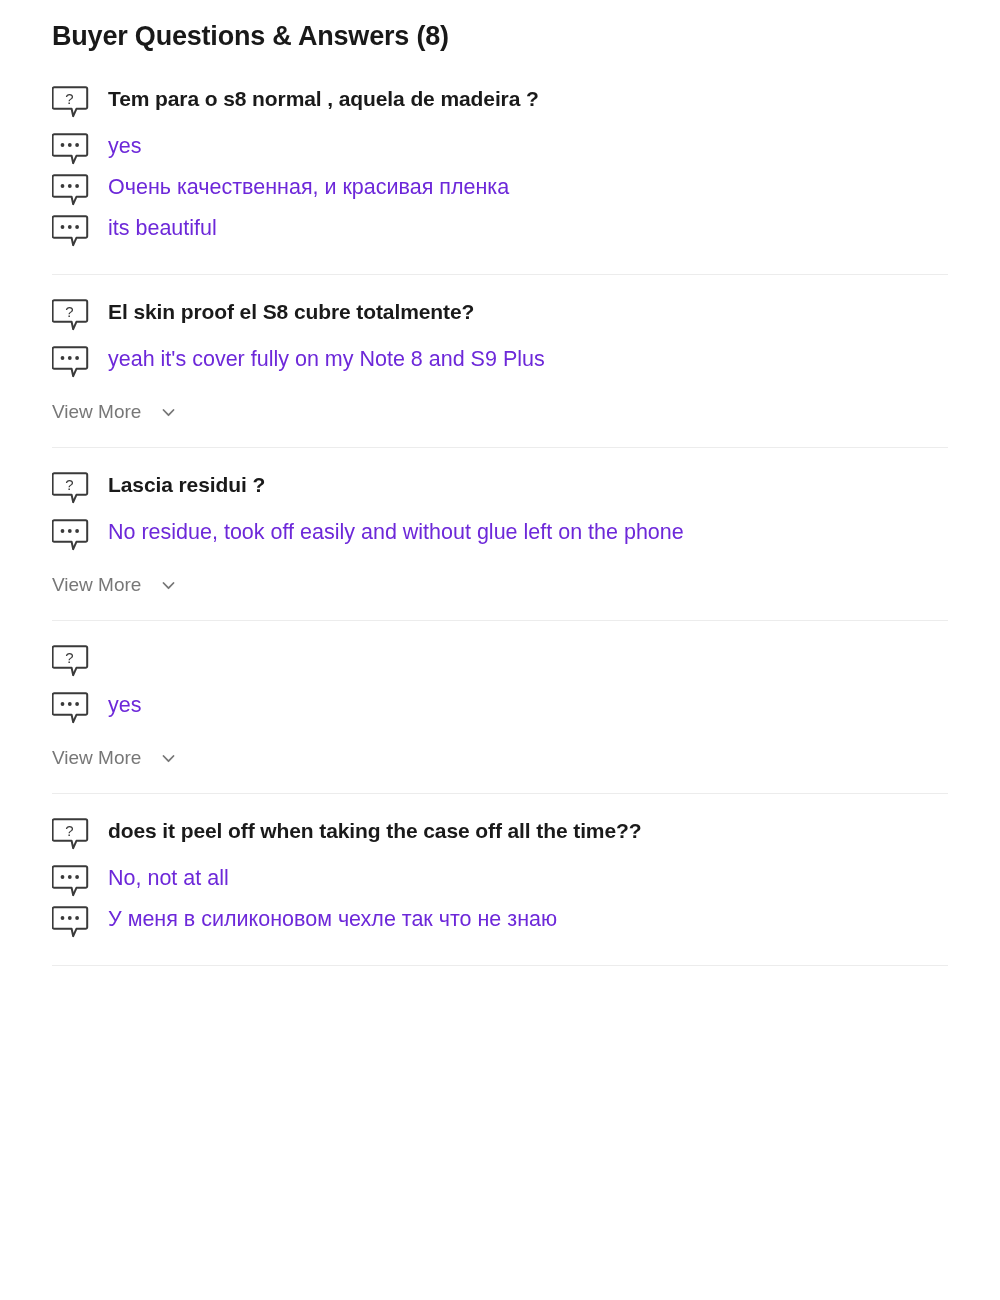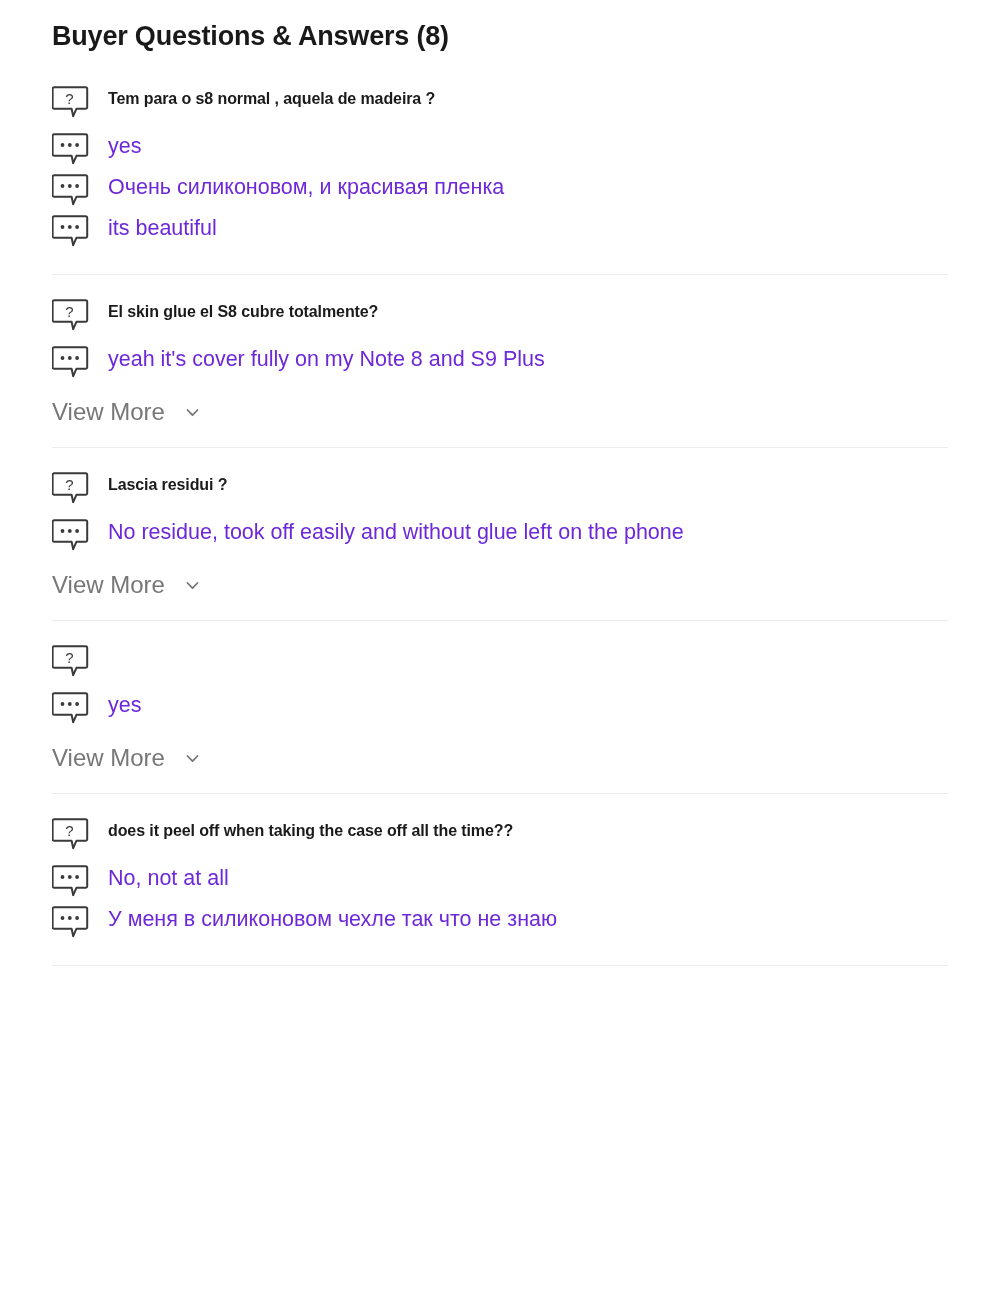--- a/index.html
+++ b/index.html
@@ -81,38 +81,38 @@
   .qa-text {
     font-size: 21.5px;
     line-height: 34px;
     color: #6d28d9;
     font-weight: normal;
     white-space: nowrap;
   }
   .qa-text.q {
     font-weight: bold;
     color: #1a1a1a;
-    font-size: 16px;
+    font-size: 21px;
     letter-spacing: -0.1px;
   }
 
   
   .answers { padding-top: 4px; }
   .answers .qa-row { margin-bottom: 4px; }
 
   .q-section { padding: 20px 0 22px 0; }
   .q-section.first { padding-top: 0; }
 
   
   .view-more {
     display: inline-flex;
     align-items: center;
     gap: 20px;
     color: #777777;
-    font-size: 24px;
+    font-size: 19px;
     line-height: 26px;
     margin-top: 16px;
     cursor: pointer;
     user-select: none;
   }
   .view-more .chev {
     display: inline-block;
     width: 15px;
     height: 15px;
   }
@@ -151,21 +151,21 @@
             </div>
             <div class="qa-row answer">
               <span class="bubble-icon">
                 <svg viewBox="0 0 38 34" xmlns="http://www.w3.org/2000/svg">
                   <path d="M2.2 2.2 H33.6 A1.6 1.6 0 0 1 35.2 3.8 V22.2 A1.6 1.6 0 0 1 33.6 23.8 H24.4 L21.2 31.2 L19.6 23.8 H2.2 A1.6 1.6 0 0 1 0.6 22.2 V3.8 A1.6 1.6 0 0 1 2.2 2.2 Z" fill="none" stroke="#3a3a3a" stroke-width="2" stroke-linejoin="round"></path>
                   <circle cx="10.5" cy="13" r="1.9" fill="#3a3a3a"></circle>
                   <circle cx="17.8" cy="13" r="1.9" fill="#3a3a3a"></circle>
                   <circle cx="25.1" cy="13" r="1.9" fill="#3a3a3a"></circle>
                 </svg>
               </span>
-              <span class="qa-text">Очень силиконовом, и красивая пленка</span>
+              <span class="qa-text">Очень качественная, и красивая пленка</span>
             </div>
             <div class="qa-row answer">
               <span class="bubble-icon">
                 <svg viewBox="0 0 38 34" xmlns="http://www.w3.org/2000/svg">
                   <path d="M2.2 2.2 H33.6 A1.6 1.6 0 0 1 35.2 3.8 V22.2 A1.6 1.6 0 0 1 33.6 23.8 H24.4 L21.2 31.2 L19.6 23.8 H2.2 A1.6 1.6 0 0 1 0.6 22.2 V3.8 A1.6 1.6 0 0 1 2.2 2.2 Z" fill="none" stroke="#3a3a3a" stroke-width="2" stroke-linejoin="round"></path>
                   <circle cx="10.5" cy="13" r="1.9" fill="#3a3a3a"></circle>
                   <circle cx="17.8" cy="13" r="1.9" fill="#3a3a3a"></circle>
                   <circle cx="25.1" cy="13" r="1.9" fill="#3a3a3a"></circle>
                 </svg>
               </span>
@@ -176,21 +176,21 @@
         <div class="qa-divider"></div>
       </div>
       <div class="qa-block">
         <div class="q-section"><div class="qa-row question">
             <span class="bubble-icon">
               <svg viewBox="0 0 38 34" xmlns="http://www.w3.org/2000/svg">
                 <path d="M2.2 2.2 H33.6 A1.6 1.6 0 0 1 35.2 3.8 V22.2 A1.6 1.6 0 0 1 33.6 23.8 H24.4 L21.2 31.2 L19.6 23.8 H2.2 A1.6 1.6 0 0 1 0.6 22.2 V3.8 A1.6 1.6 0 0 1 2.2 2.2 Z" fill="none" stroke="#3a3a3a" stroke-width="2" stroke-linejoin="round"></path>
                 <text x="17.5" y="19" font-family="Liberation Sans, sans-serif" font-size="15" fill="#3a3a3a" text-anchor="middle">?</text>
               </svg>
             </span>
-            <span class="qa-text q">El skin glue el S8 cubre totalmente?</span>
+            <span class="qa-text q">El skin proof el S8 cubre totalmente?</span>
           </div><div class="answers">
             <div class="qa-row answer">
               <span class="bubble-icon">
                 <svg viewBox="0 0 38 34" xmlns="http://www.w3.org/2000/svg">
                   <path d="M2.2 2.2 H33.6 A1.6 1.6 0 0 1 35.2 3.8 V22.2 A1.6 1.6 0 0 1 33.6 23.8 H24.4 L21.2 31.2 L19.6 23.8 H2.2 A1.6 1.6 0 0 1 0.6 22.2 V3.8 A1.6 1.6 0 0 1 2.2 2.2 Z" fill="none" stroke="#3a3a3a" stroke-width="2" stroke-linejoin="round"></path>
                   <circle cx="10.5" cy="13" r="1.9" fill="#3a3a3a"></circle>
                   <circle cx="17.8" cy="13" r="1.9" fill="#3a3a3a"></circle>
                   <circle cx="25.1" cy="13" r="1.9" fill="#3a3a3a"></circle>
                 </svg>
               </span>

